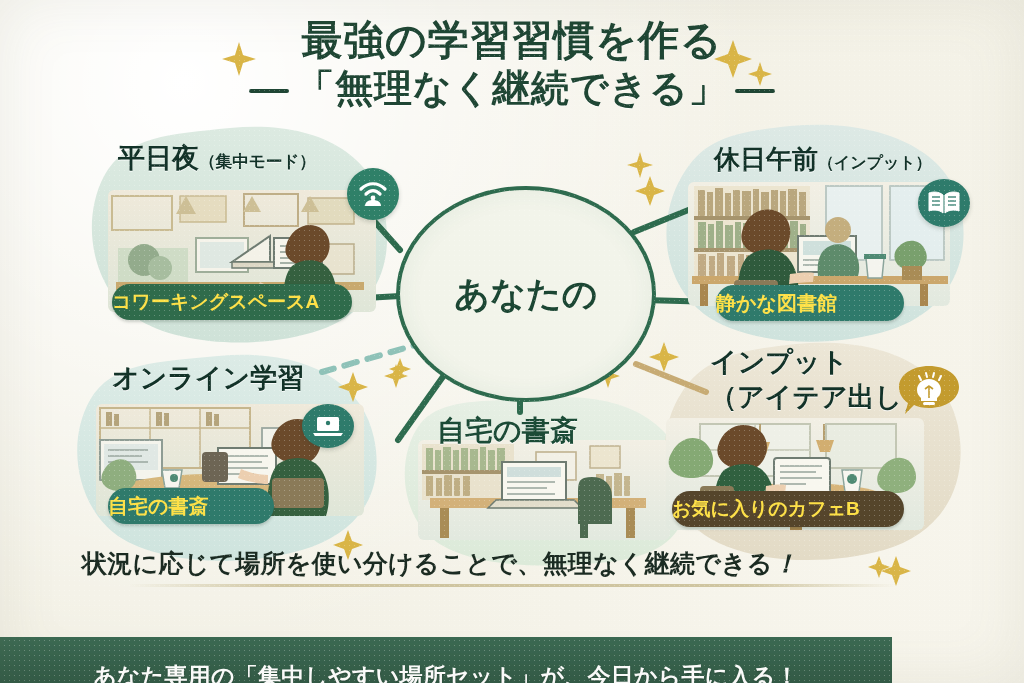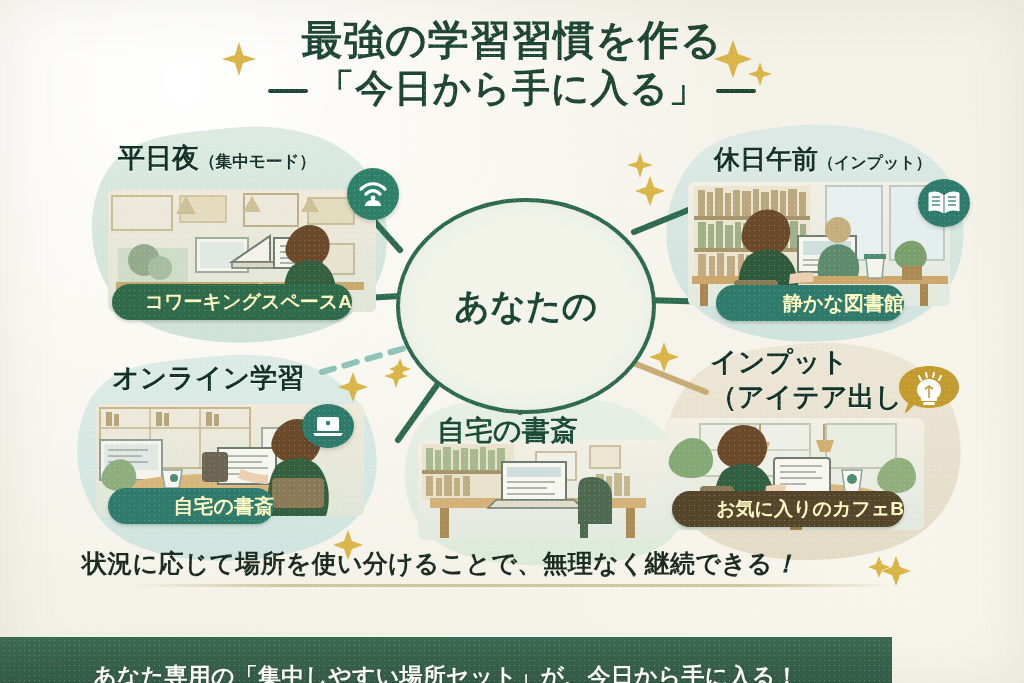--- a/index.html
+++ b/index.html
@@ -30,29 +30,29 @@
   .title-wrap{position:absolute;left:0;top:18px;width:1024px;text-align:center;}
   .title-1{font-size:41px;font-weight:700;color:#1f4634;letter-spacing:.02em;
     line-height:1.12;text-shadow:0 1px 0 rgba(255,255,255,.7);text-align:center;}
   .title-2{font-size:38px;font-weight:700;color:#1f4634;letter-spacing:.02em;
     line-height:1.2;margin-top:2px;text-shadow:0 1px 0 rgba(255,255,255,.7);}
   .trule{display:inline-block;vertical-align:middle;width:40px;height:4px;
     background:#1f4634;border-radius:2px;margin:0 8px;}
   .node-title{position:absolute;font-weight:700;color:#123228;line-height:1.18;
     text-shadow:0 1px 0 rgba(255,255,255,.75);white-space:nowrap;}
   .node-title .sub{font-size:.62em;letter-spacing:-.01em;text-align:right;}
-  .pill{position:absolute;display:flex;align-items:center;justify-content:flex-end;
-    color:#fef9c3;font-weight:700;border-radius:20px;white-space:nowrap;
+  .pill{position:absolute;display:flex;align-items:center;justify-content:flex-start;
+    color:#fde047;font-weight:700;border-radius:20px;white-space:nowrap;
     box-shadow:0 2px 3px rgba(40,60,45,.22);}
   .icon-badge{position:absolute;border-radius:50%;display:flex;
     align-items:center;justify-content:center;
     box-shadow:0 2px 4px rgba(40,60,45,.22);}
 
   
-  #center-oval{position:absolute;left:396px;top:198px;width:252px;height:208px;
+  #center-oval{position:absolute;left:396px;top:186px;width:252px;height:208px;
     border-radius:50%;background:#f2f4ea;border:4px solid #2e6b4e;
     display:flex;flex-direction:column;align-items:center;justify-content:center;
     box-shadow:inset 0 0 24px rgba(46,107,78,.07);}
   #center-oval span{font-size:35px;font-weight:700;color:#1b4633;line-height:1.22;}
 
   
   #caption{position:absolute;left:0;top:547px;width:880px;text-align:center;
     font-size:25px;font-weight:700;color:#1b2b22;letter-spacing:.01em;}
   #caption .bang{font-style:italic;}
   #cap-rule{position:absolute;left:128px;top:584px;width:770px;height:3px;
@@ -387,21 +387,21 @@
       <path d="M348,530 l4,11 11,4 -11,4 -4,11 -4,-11 -11,-4 11,-4 Z"></path>
       <path d="M896,556 l4,11 11,4 -11,4 -4,11 -4,-11 -11,-4 11,-4 Z"></path>
       <path d="M879,556 l3,8 8,3 -8,3 -3,8 -3,-8 -8,-3 8,-3 Z"></path>
       <path d="M600,622 l3,9 9,3 -9,3 -3,9 -3,-9 -9,-3 9,-3 Z" fill="#d9b547" opacity="0"></path>
     </g>
   </svg>
 
   <div class="title-wrap">
     <div class="title-1">最強の学習習慣を作る</div>
     <div class="title-2">
-      <span class="trule"></span><span>「今日から手に入る」</span><span class="trule"></span>
+      <span class="trule"></span><span>「無理なく継続できる」</span><span class="trule"></span>
     </div>
   </div>
 
   <div id="center-oval">
     <span>あなたの</span>
   </div>
 
   <div class="node-title" style="left:118px;top:143px;font-size:27px;">
     <span>平日夜</span><span class="sub">（集中モード）</span>
   </div>

